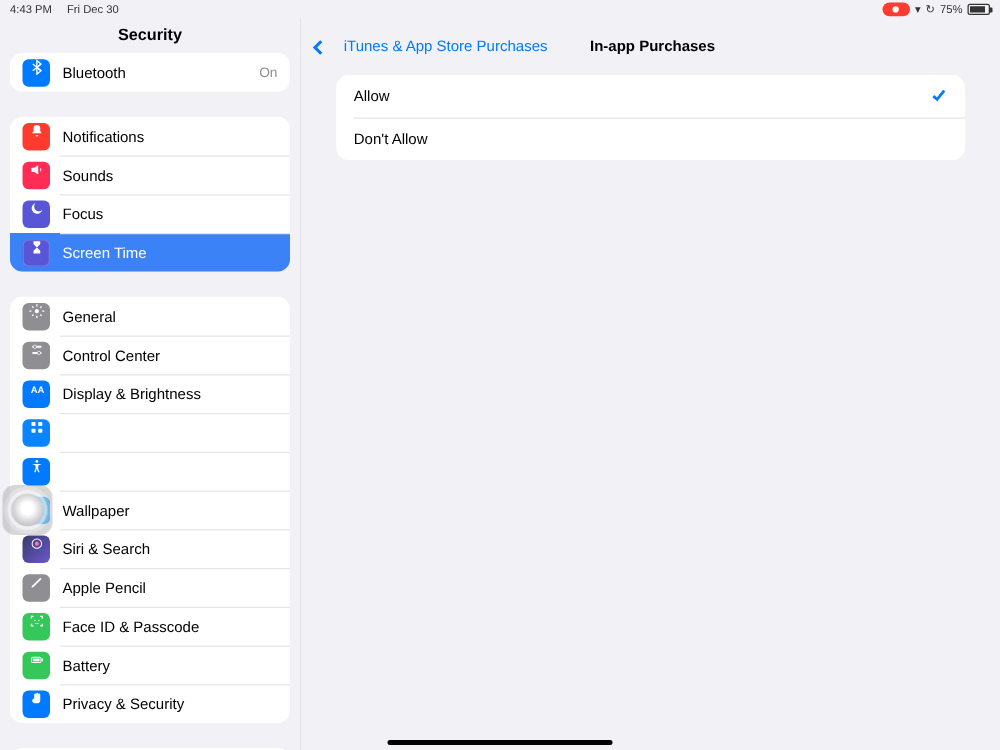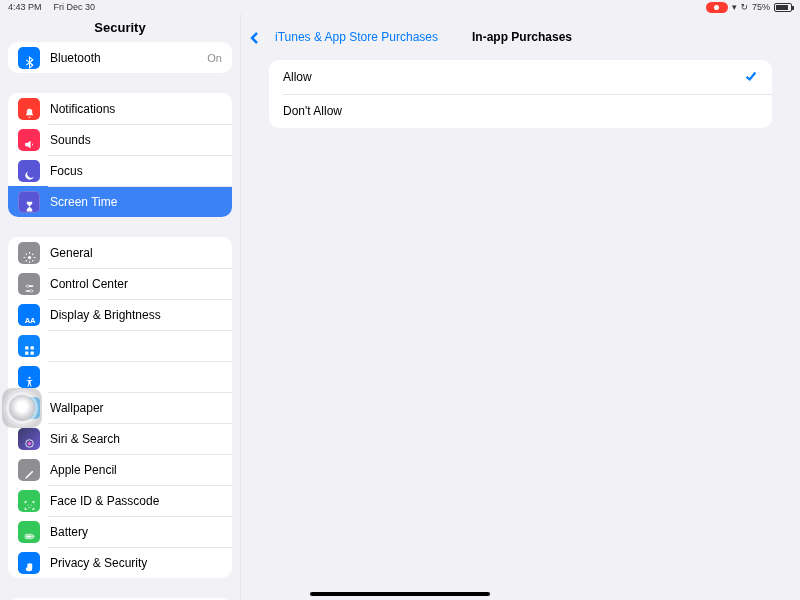--- a/index.html
+++ b/index.html
@@ -34,21 +34,21 @@
   .title-c{position:absolute;left:3px;right:0;text-align:center;font-size:12px;font-weight:600;pointer-events:none;}
   
   .body{display:flex;height:calc(600px - 42px);}
   .sidebar{width:240px;overflow-y:auto;padding:0 8px 20px;}
   .detail{flex:1;background:var(--bg);border-left:1px solid var(--border);padding-top:18px;}
   
   .group{background:var(--white);border-radius:10px;margin-top:20px;overflow:hidden;}
   .group.first{margin-top:0;}
   .row{display:flex;align-items:center;height:31px;padding:0 10px;font-size:12px;cursor:pointer;position:relative;}
   .row + .row::before{content:"";position:absolute;left:40px;right:0;top:0;height:1px;background:var(--border);}
-  .row .icon{width:22px;height:22px;border-radius:5px;margin-right:10px;display:flex;align-items:flex-end;justify-content:center;flex-shrink:0;}
+  .row .icon{width:22px;height:22px;border-radius:5px;margin-right:10px;display:flex;align-items:flex-start;justify-content:center;flex-shrink:0;}
   .row .icon svg{width:13px;height:13px;fill:#fff;}
   .row .label{flex:1;}
   .row .val{color:var(--muted);font-size:11px;}
   .row.sel{background:var(--sel);color:#fff;}
   .row.sel .icon{box-shadow:0 0 0 1px rgba(255,255,255,0.2) inset;}
   
   .opts{background:var(--white);border-radius:10px;margin:0 28px;overflow:hidden;}
   .opt{display:flex;align-items:center;height:34px;padding:0 14px;font-size:12px;cursor:pointer;position:relative;}
   .opt + .opt::before{content:"";position:absolute;left:14px;right:0;top:0;height:1px;background:var(--border);}
   .opt .chk{margin-left:auto;color:var(--blue);}

